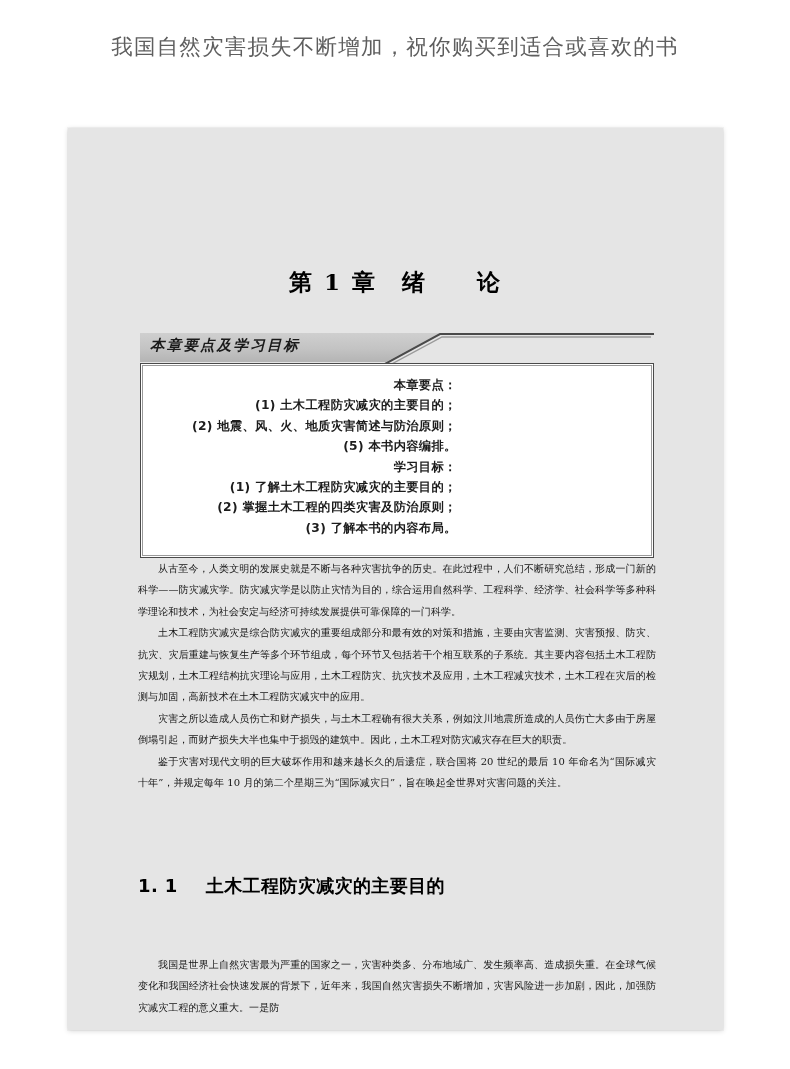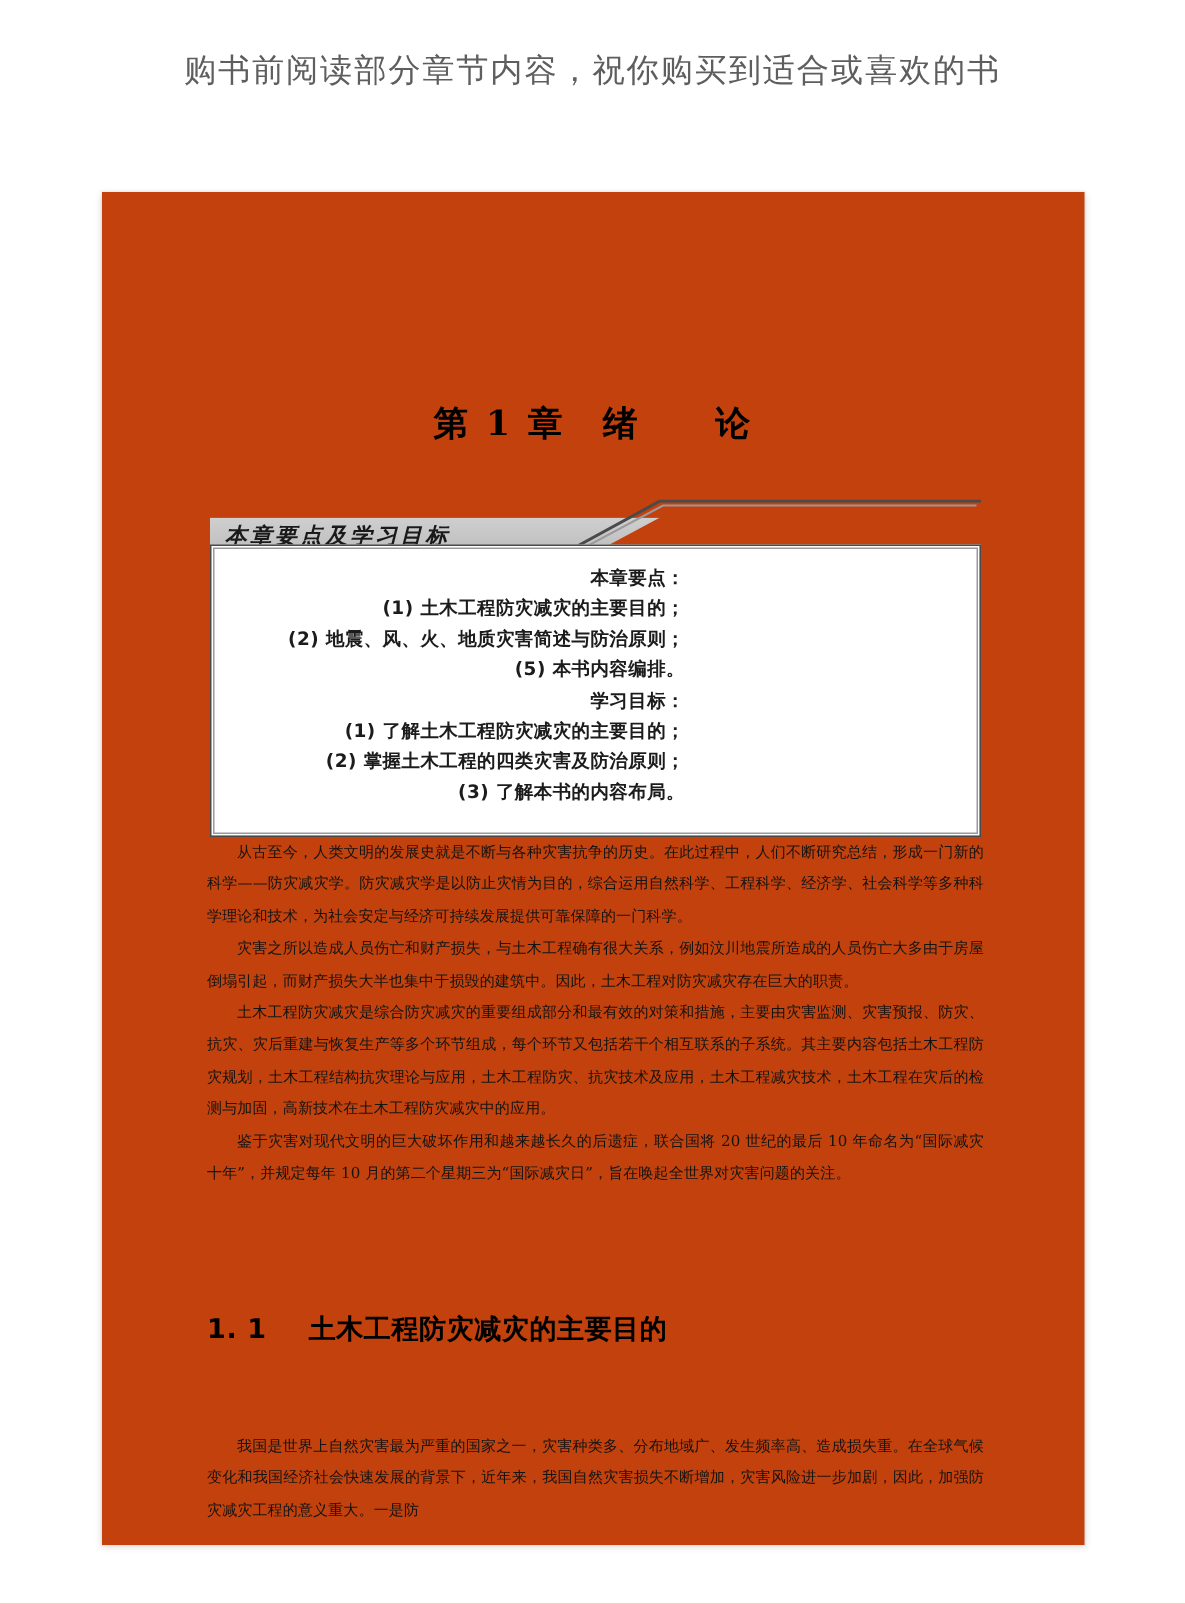--- a/index.html
+++ b/index.html
@@ -34,21 +34,21 @@
     white-space: nowrap;
   }
 
   
   #page-sheet {
     position: absolute;
     left: 68px;
     top: 128px;
     width: 655px;
     height: 902px;
-    background: #c2410c;
+    background: #e5e5e5;
     box-shadow: 0 1px 5px rgba(0,0,0,0.16), 0 0 0 1px rgba(0,0,0,0.035);
   }
 
   
   #chapter-title {
     position: absolute;
     left: 0;
     top: 139px;
     width: 655px;
     text-align: center;
@@ -63,21 +63,21 @@
   #callout {
     position: absolute;
     left: 72px;
     top: 205px;
     width: 514px;
     height: 225px;
   }
   #callout .banner-wrap {
     position: absolute;
     left: 0;
-    top: 12px;
+    top: 0;
     width: 514px;
     height: 32px;
     padding-left: 44px;
   }
   #callout .banner-tab {
     position: absolute;
     left: 0;
     top: 0;
     width: 300px;
     height: 29px;
@@ -158,21 +158,21 @@
     color: #000000;
     letter-spacing: 0.4px;
   }
   #section-heading .sec-num { margin-right: 28px; }
   #para-block-2 { top: 826px; }
 </style>
 </head>
 <body>
 
 <div id="promo-header">
-  <span class="promo-text">购书前阅读部分章节内容，祝你购买到适合或喜欢的书</span>
+  <span class="promo-text">我国自然灾害损失不断增加，祝你购买到适合或喜欢的书</span>
 </div>
 
 <div id="page-sheet">
 
   <div id="chapter-title">第 1 章　绪　　论</div>
 
   <div id="callout">
 
     <div class="banner-wrap">
       <div class="banner-tab"></div>
@@ -195,22 +195,22 @@
       <div>(5) 本书内容编排。</div>
       <div>学习目标：</div>
       <div>(1) 了解土木工程防灾减灾的主要目的；</div>
       <div>(2) 掌握土木工程的四类灾害及防治原则；</div>
       <div>(3) 了解本书的内容布局。</div>
     </div>
   </div>
 
   <div id="para-block-1" class="body-col">
     <p class="para">从古至今，人类文明的发展史就是不断与各种灾害抗争的历史。在此过程中，人们不断研究总结，形成一门新的科学——防灾减灾学。防灾减灾学是以防止灾情为目的，综合运用自然科学、工程科学、经济学、社会科学等多种科学理论和技术，为社会安定与经济可持续发展提供可靠保障的一门科学。</p>
+    <p class="para">土木工程防灾减灾是综合防灾减灾的重要组成部分和最有效的对策和措施，主要由灾害监测、灾害预报、防灾、抗灾、灾后重建与恢复生产等多个环节组成，每个环节又包括若干个相互联系的子系统。其主要内容包括土木工程防灾规划，土木工程结构抗灾理论与应用，土木工程防灾、抗灾技术及应用，土木工程减灾技术，土木工程在灾后的检测与加固，高新技术在土木工程防灾减灾中的应用。</p>
     <p class="para">灾害之所以造成人员伤亡和财产损失，与土木工程确有很大关系，例如汶川地震所造成的人员伤亡大多由于房屋倒塌引起，而财产损失大半也集中于损毁的建筑中。因此，土木工程对防灾减灾存在巨大的职责。</p>
-    <p class="para">土木工程防灾减灾是综合防灾减灾的重要组成部分和最有效的对策和措施，主要由灾害监测、灾害预报、防灾、抗灾、灾后重建与恢复生产等多个环节组成，每个环节又包括若干个相互联系的子系统。其主要内容包括土木工程防灾规划，土木工程结构抗灾理论与应用，土木工程防灾、抗灾技术及应用，土木工程减灾技术，土木工程在灾后的检测与加固，高新技术在土木工程防灾减灾中的应用。</p>
     <p class="para">鉴于灾害对现代文明的巨大破坏作用和越来越长久的后遗症，联合国将 20 世纪的最后 10 年命名为“国际减灾十年”，并规定每年 10 月的第二个星期三为“国际减灾日”，旨在唤起全世界对灾害问题的关注。</p>
   </div>
 
   <div id="section-heading">
     <span class="sec-num">1. 1</span><span>土木工程防灾减灾的主要目的</span>
   </div>
 
   <div id="para-block-2" class="body-col">
     <p class="para">我国是世界上自然灾害最为严重的国家之一，灾害种类多、分布地域广、发生频率高、造成损失重。在全球气候变化和我国经济社会快速发展的背景下，近年来，我国自然灾害损失不断增加，灾害风险进一步加剧，因此，加强防灾减灾工程的意义重大。一是防</p>
   </div>

